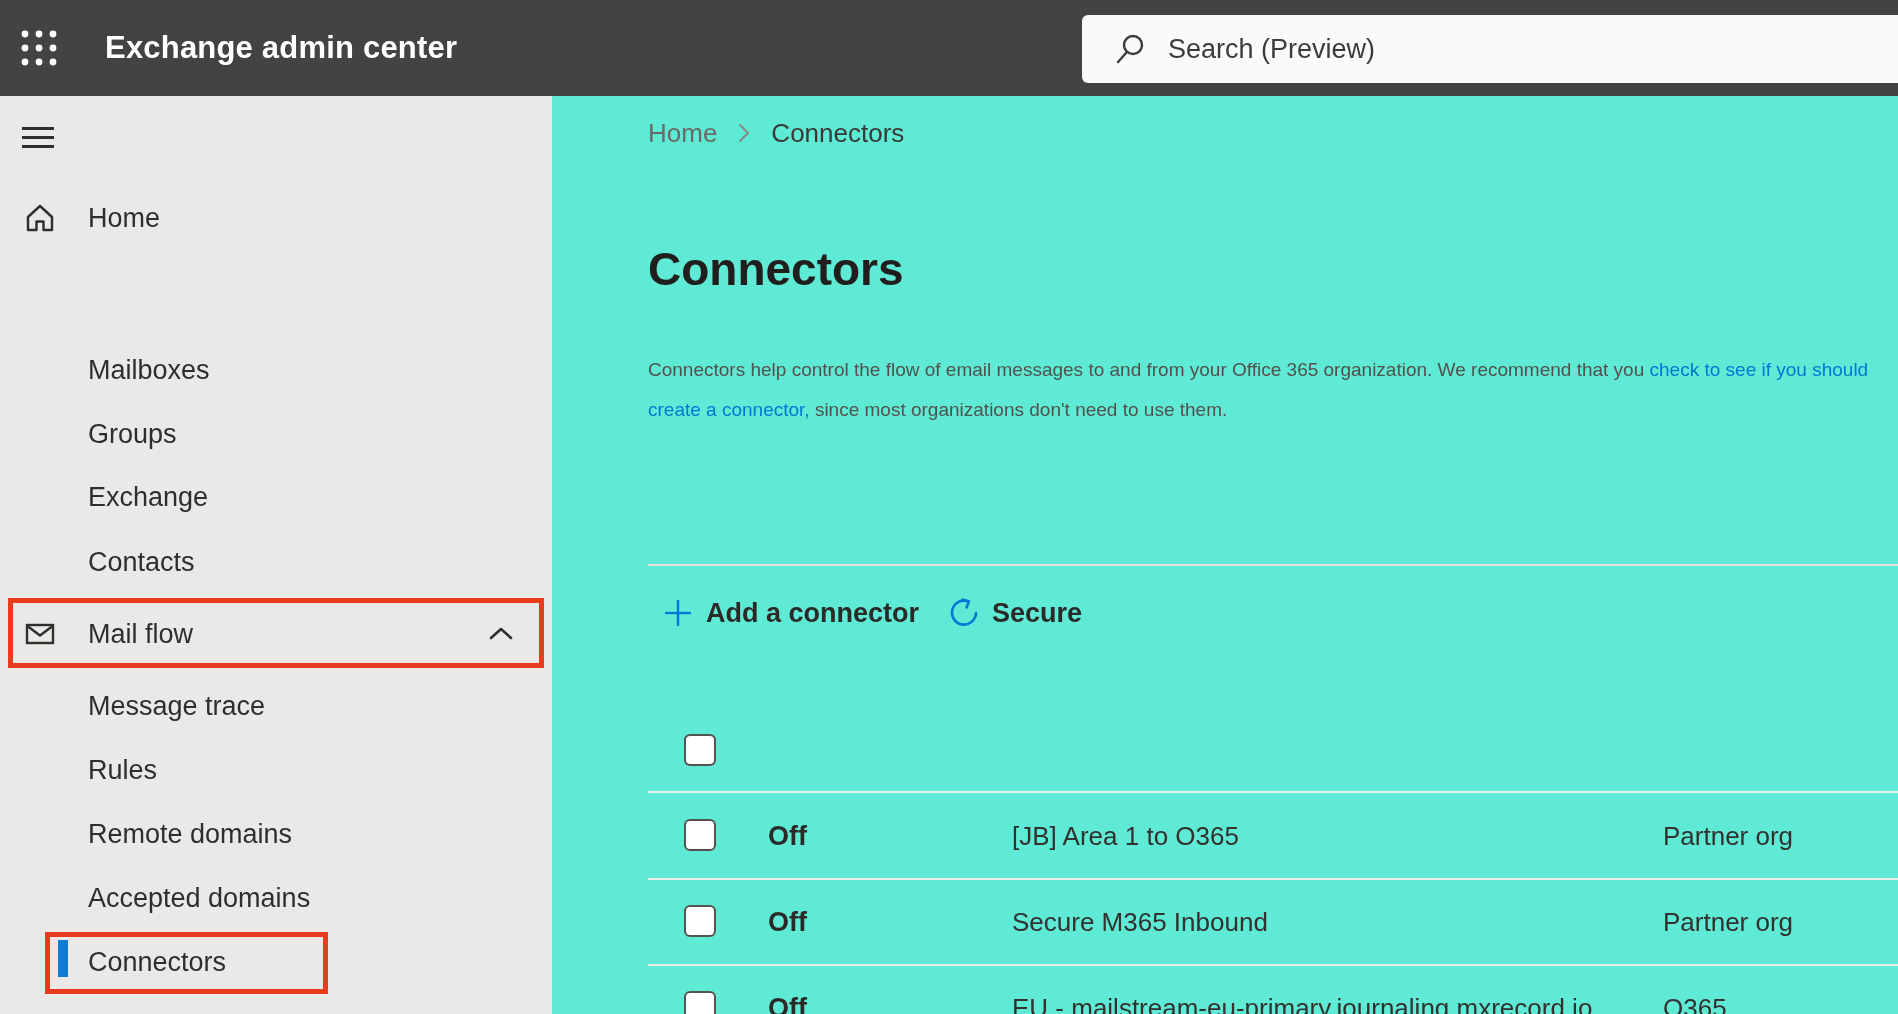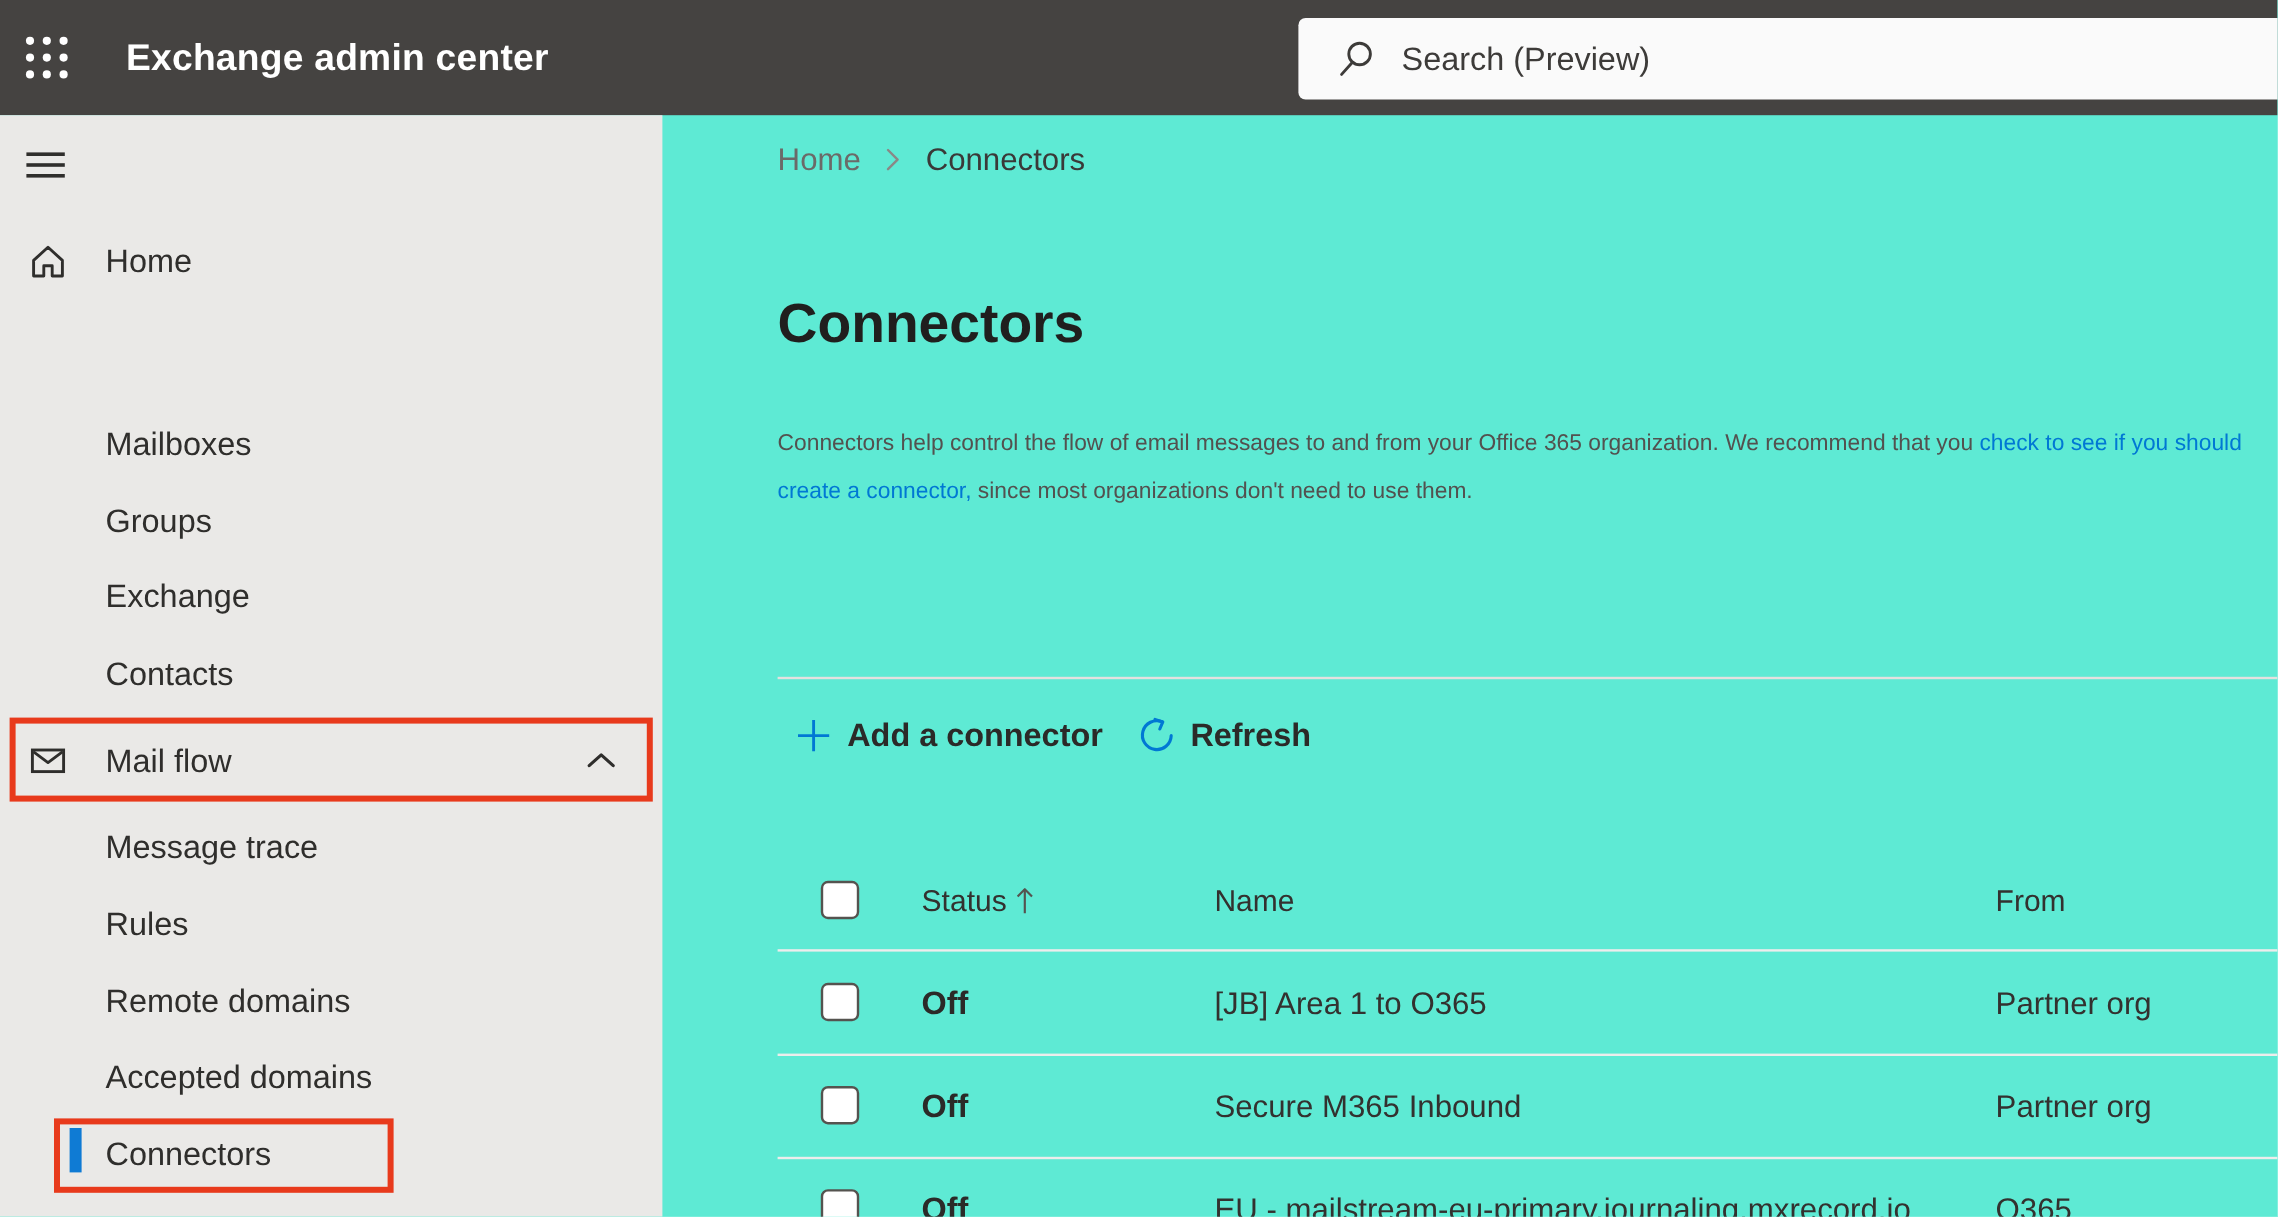--- a/index.html
+++ b/index.html
@@ -183,33 +183,24 @@
       <line x1="3" y1="16" x2="29" y2="16" stroke="#0078d4" stroke-width="2.4"></line>
     </svg>
     <span class="tlabel">Add a connector</span>
   </div>
 
   <div class="toolbar-btn btn-refresh">
     <svg width="32" height="32" viewBox="0 0 32 32">
       <path d="M20.5 4.5 A 12 12 0 1 0 28 16" fill="none" stroke="#0078d4" stroke-width="2.6" stroke-linecap="round"></path>
       <path d="M14.5 2.5 L21 4.6 L18.5 10.5" fill="none" stroke="#0078d4" stroke-width="2.6" stroke-linecap="round" stroke-linejoin="round"></path>
     </svg>
-    <span class="tlabel">Refresh</span>
+    <span class="tlabel">Secure</span>
   </div>
 
   <div class="checkbox" style="top:734px;"></div>
-  <div class="th-row" style="top:733px;">
-    <span class="th th-status">Status</span>
-    <svg class="sort-arrow" viewBox="0 0 20 26">
-      <line x1="10" y1="3" x2="10" y2="23" stroke="#55534f" stroke-width="1.8"></line>
-      <path d="M4 9 L10 3 L16 9" fill="none" stroke="#55534f" stroke-width="1.8" stroke-linejoin="round"></path>
-    </svg>
-    <span class="th th-name">Name</span>
-    <span class="th th-from">From</span>
-  </div>
 
   <div class="row-divider" style="top:791px;"></div>
 
   <div class="checkbox" style="top:819px;"></div>
   <div class="t-row" style="top:818px;">
     <span class="td td-status">Off</span>
     <span class="td td-name">[JB] Area 1 to O365</span>
     <span class="td td-from">Partner org</span>
   </div>
 

